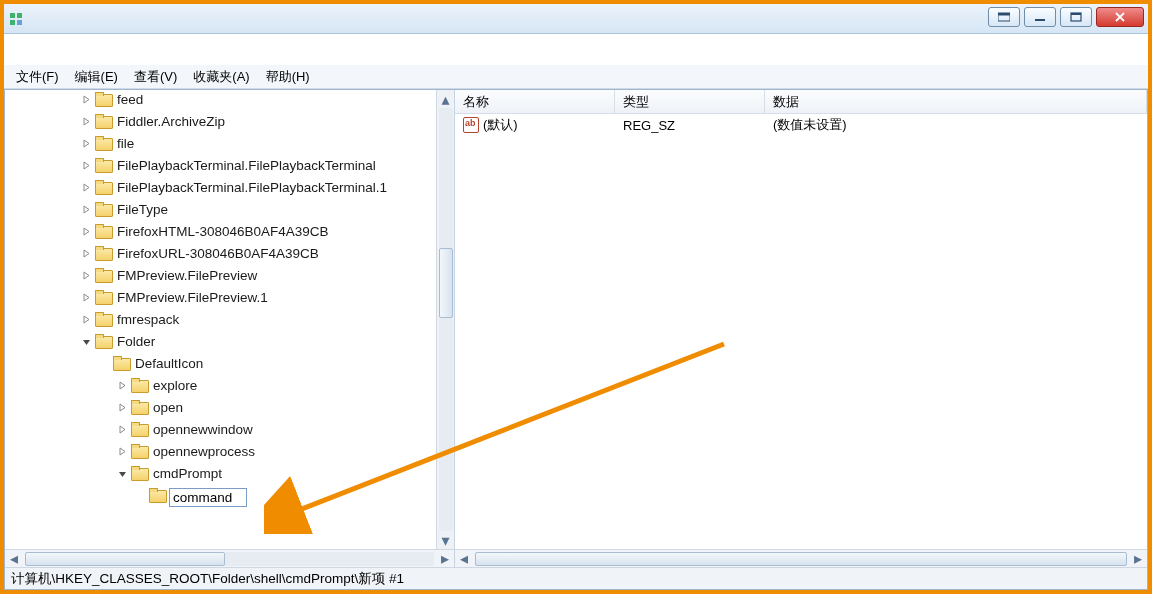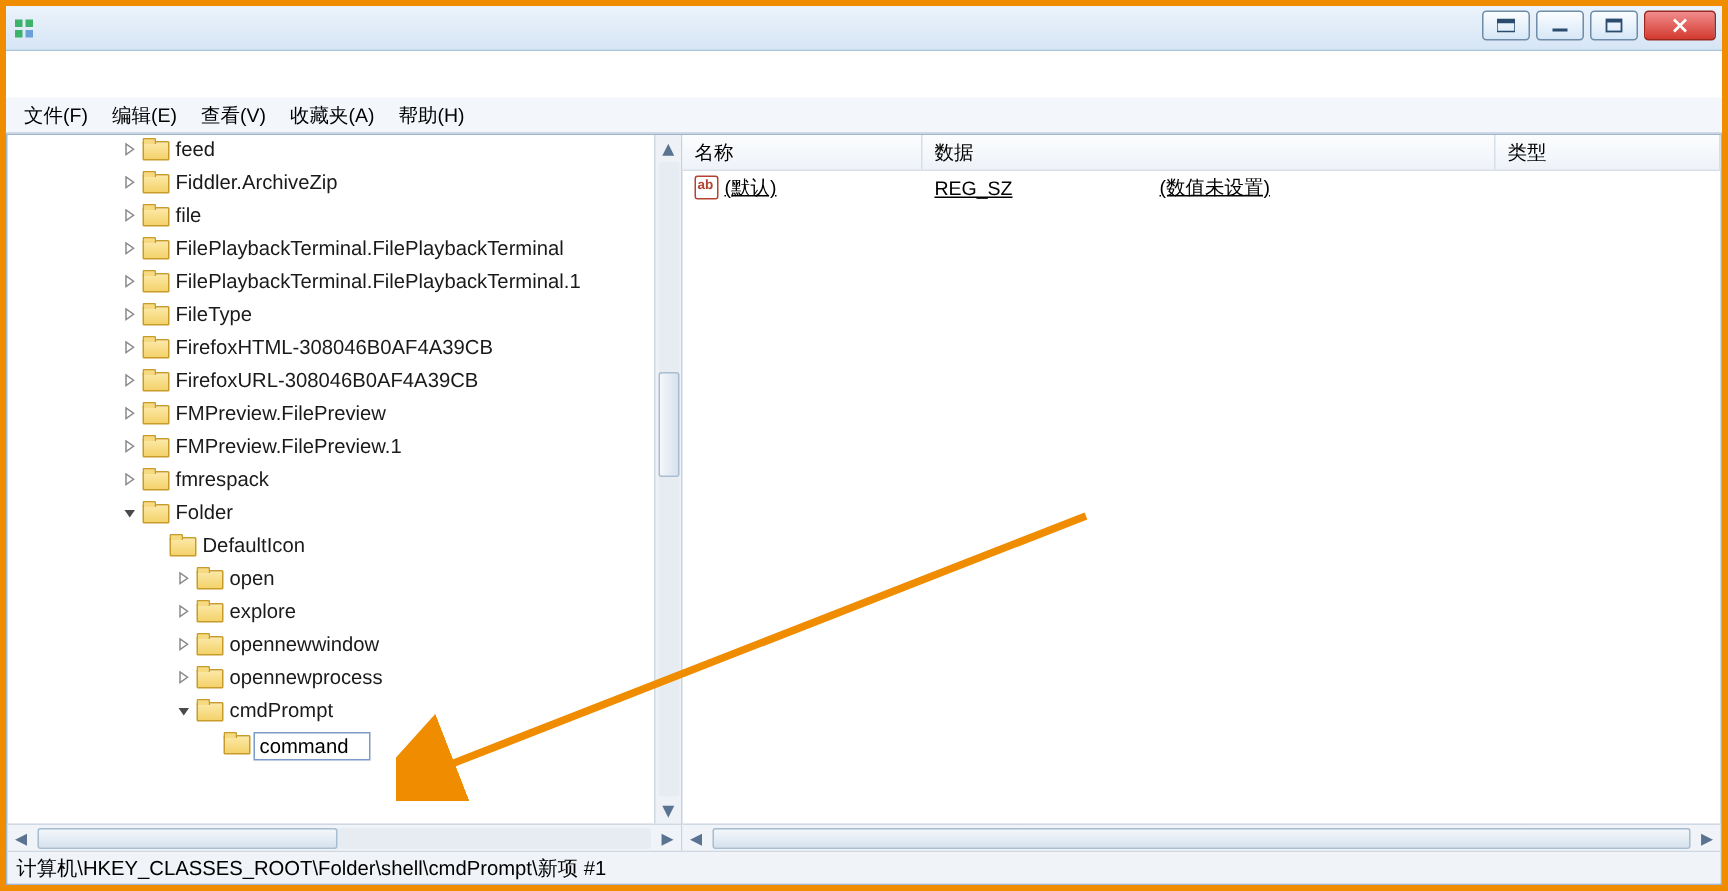--- a/index.html
+++ b/index.html
@@ -40,21 +40,21 @@
 .edit-box { border:1px solid #7a9cc6; background:#fff; padding:1px 3px; font-size:13.5px; height:19px; }
 
 
 .list-header { height:24px; display:flex; align-items:stretch; border-bottom:1px solid #d6dee8; background:linear-gradient(#fcfdfe,#eef2f8); font-size:13px; }
 .list-header .col { display:flex; align-items:center; padding:0 8px; border-right:1px solid #d6dee8; }
 .col-name { width:160px; }
 .col-type { width:150px; }
 .col-data { flex:1; }
 
 .list-body { flex:1; overflow:hidden; font-size:13px; }
-.list-row { display:flex; height:22px; align-items:center;text-decoration:underline; }
+.list-row { display:flex; height:22px; align-items:center; }
 .list-row .cell-name { width:160px; padding-left:8px; display:flex; align-items:center; }
 .list-row .cell-type { width:150px; padding-left:8px; }
 .list-row .cell-data { flex:1; padding-left:8px; }
 .val-icon { width:16px; height:16px; margin-right:4px; display:inline-block; border:1px solid #b5442f; border-radius:2px; background:#fff; position:relative; font-size:9px; color:#b5442f; font-weight:bold; }
 .val-icon::before { content:"ab"; position:absolute; left:1px; top:0px; }
 
 
 .hscroll { height:18px; background:#f0f3f7; border-top:1px solid #d0d8e2; position:relative; display:flex; align-items:center; }
 .hscroll .arrow { width:18px; height:18px; display:flex; align-items:center; justify-content:center; color:#5a7390; }
 .hscroll .track { flex:1; height:14px; background:#e7ecf2; border-radius:2px; margin:0 2px; position:relative; }
@@ -254,31 +254,31 @@
                 <span class="nodelabel">DefaultIcon</span>
               </div>
               <div class="node">
                 <span class="guide-space" style="width: 110px;"></span>
                 <span class="disclosure">
                   <svg viewBox="0 0 9 9">
                     <path d="M2 1 L2 8 L7 4.5 Z" fill="none" stroke="#8a8a8a" stroke-width="1"></path>
                   </svg>
                 </span>
                 <span class="folder-ico"></span>
+                <span class="nodelabel">explore</span>
+              </div>
+              <div class="node">
+                <span class="guide-space" style="width: 110px;"></span>
+                <span class="disclosure">
+                  <svg viewBox="0 0 9 9">
+                    <path d="M2 1 L2 8 L7 4.5 Z" fill="none" stroke="#8a8a8a" stroke-width="1"></path>
+                  </svg>
+                </span>
+                <span class="folder-ico"></span>
                 <span class="nodelabel">open</span>
-              </div>
-              <div class="node">
-                <span class="guide-space" style="width: 110px;"></span>
-                <span class="disclosure">
-                  <svg viewBox="0 0 9 9">
-                    <path d="M2 1 L2 8 L7 4.5 Z" fill="none" stroke="#8a8a8a" stroke-width="1"></path>
-                  </svg>
-                </span>
-                <span class="folder-ico"></span>
-                <span class="nodelabel">explore</span>
               </div>
               <div class="node">
                 <span class="guide-space" style="width: 110px;"></span>
                 <span class="disclosure">
                   <svg viewBox="0 0 9 9">
                     <path d="M2 1 L2 8 L7 4.5 Z" fill="none" stroke="#8a8a8a" stroke-width="1"></path>
                   </svg>
                 </span>
                 <span class="folder-ico"></span>
                 <span class="nodelabel">opennewwindow</span>
@@ -323,22 +323,22 @@
           <div class="track">
               <div class="thumb"></div>
             </div>
           <div class="arrow">▸</div>
         </div>
       </div>
 
       <div class="list-pane">
         <div class="list-header">
           <div class="col col-name">名称</div>
+          <div class="col col-type">类型</div>
           <div class="col col-data">数据</div>
-          <div class="col col-type">类型</div>
         </div>
         <div class="list-body">
           <div class="list-row">
             <div class="cell-name">
               <span class="val-icon"></span>
               <span>(默认)</span>
             </div>
             <div class="cell-type">REG_SZ</div>
             <div class="cell-data">(数值未设置)</div>
           </div>

